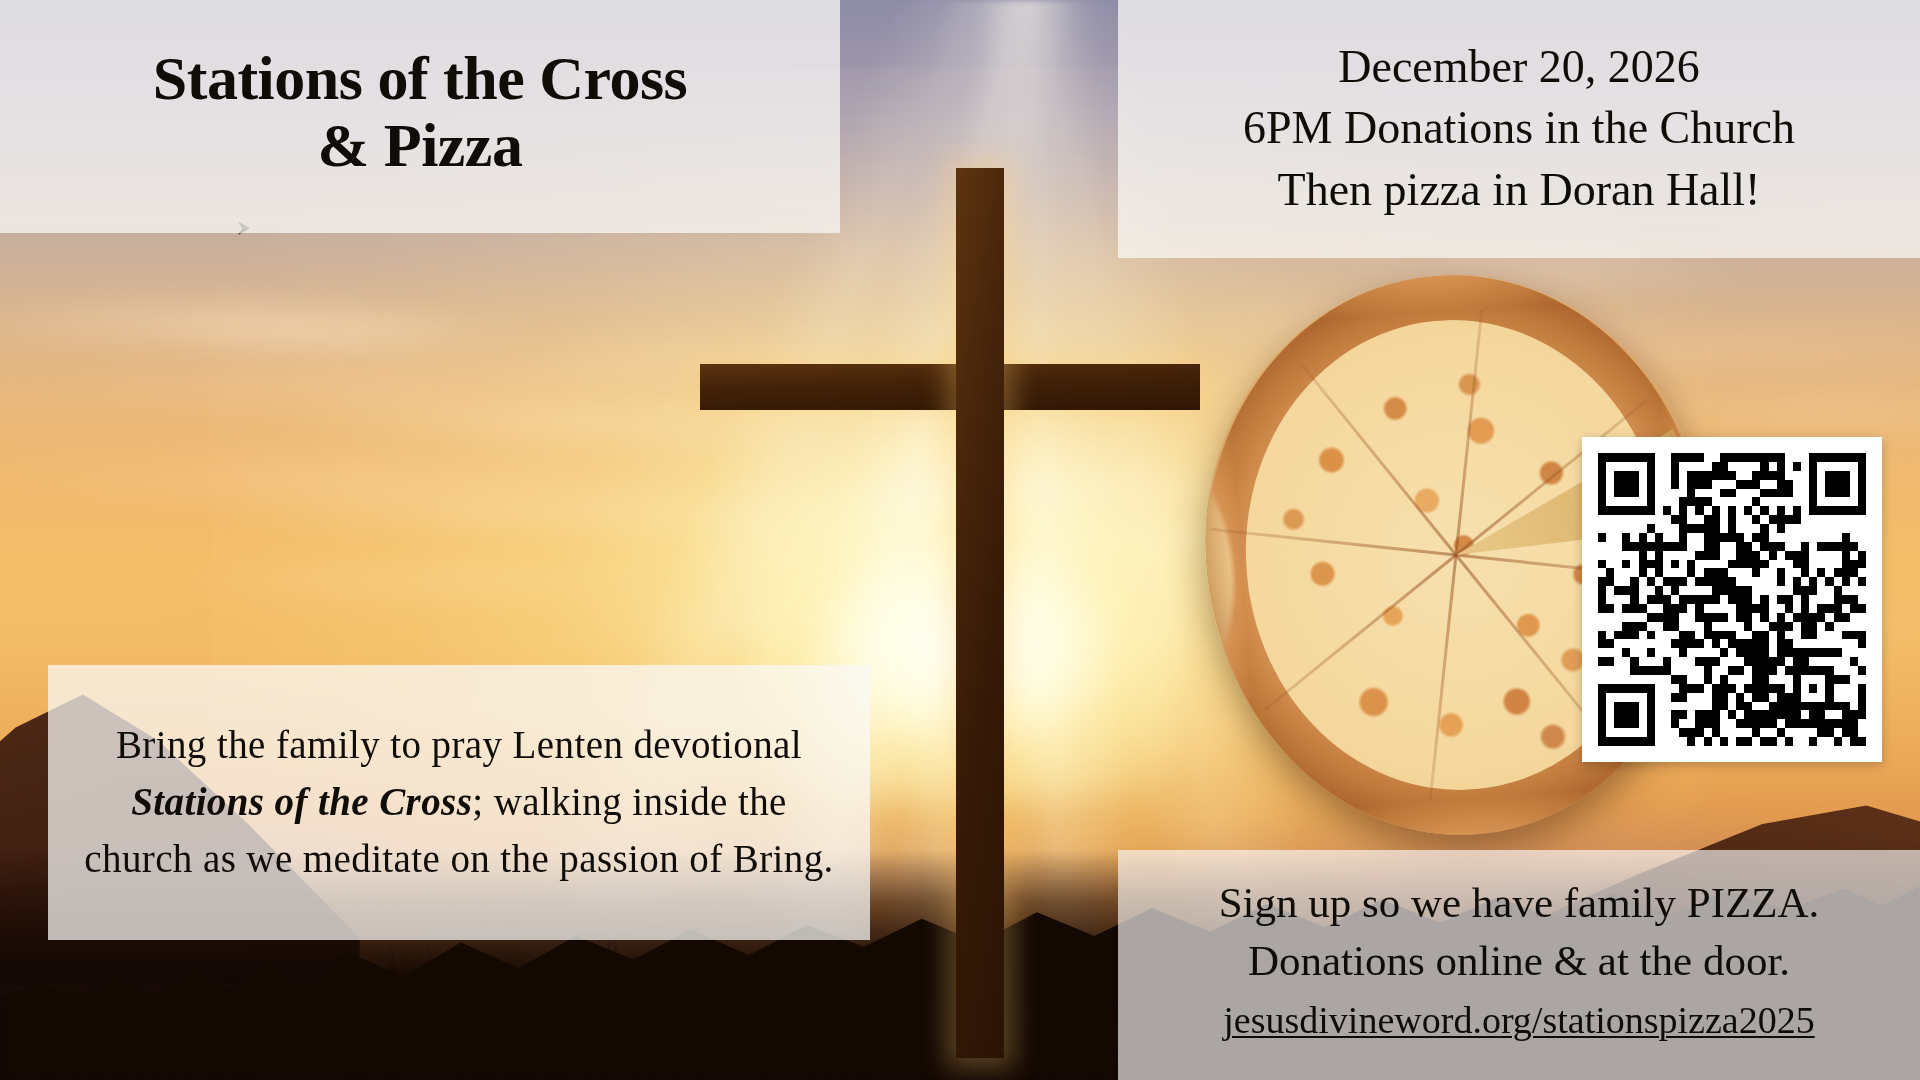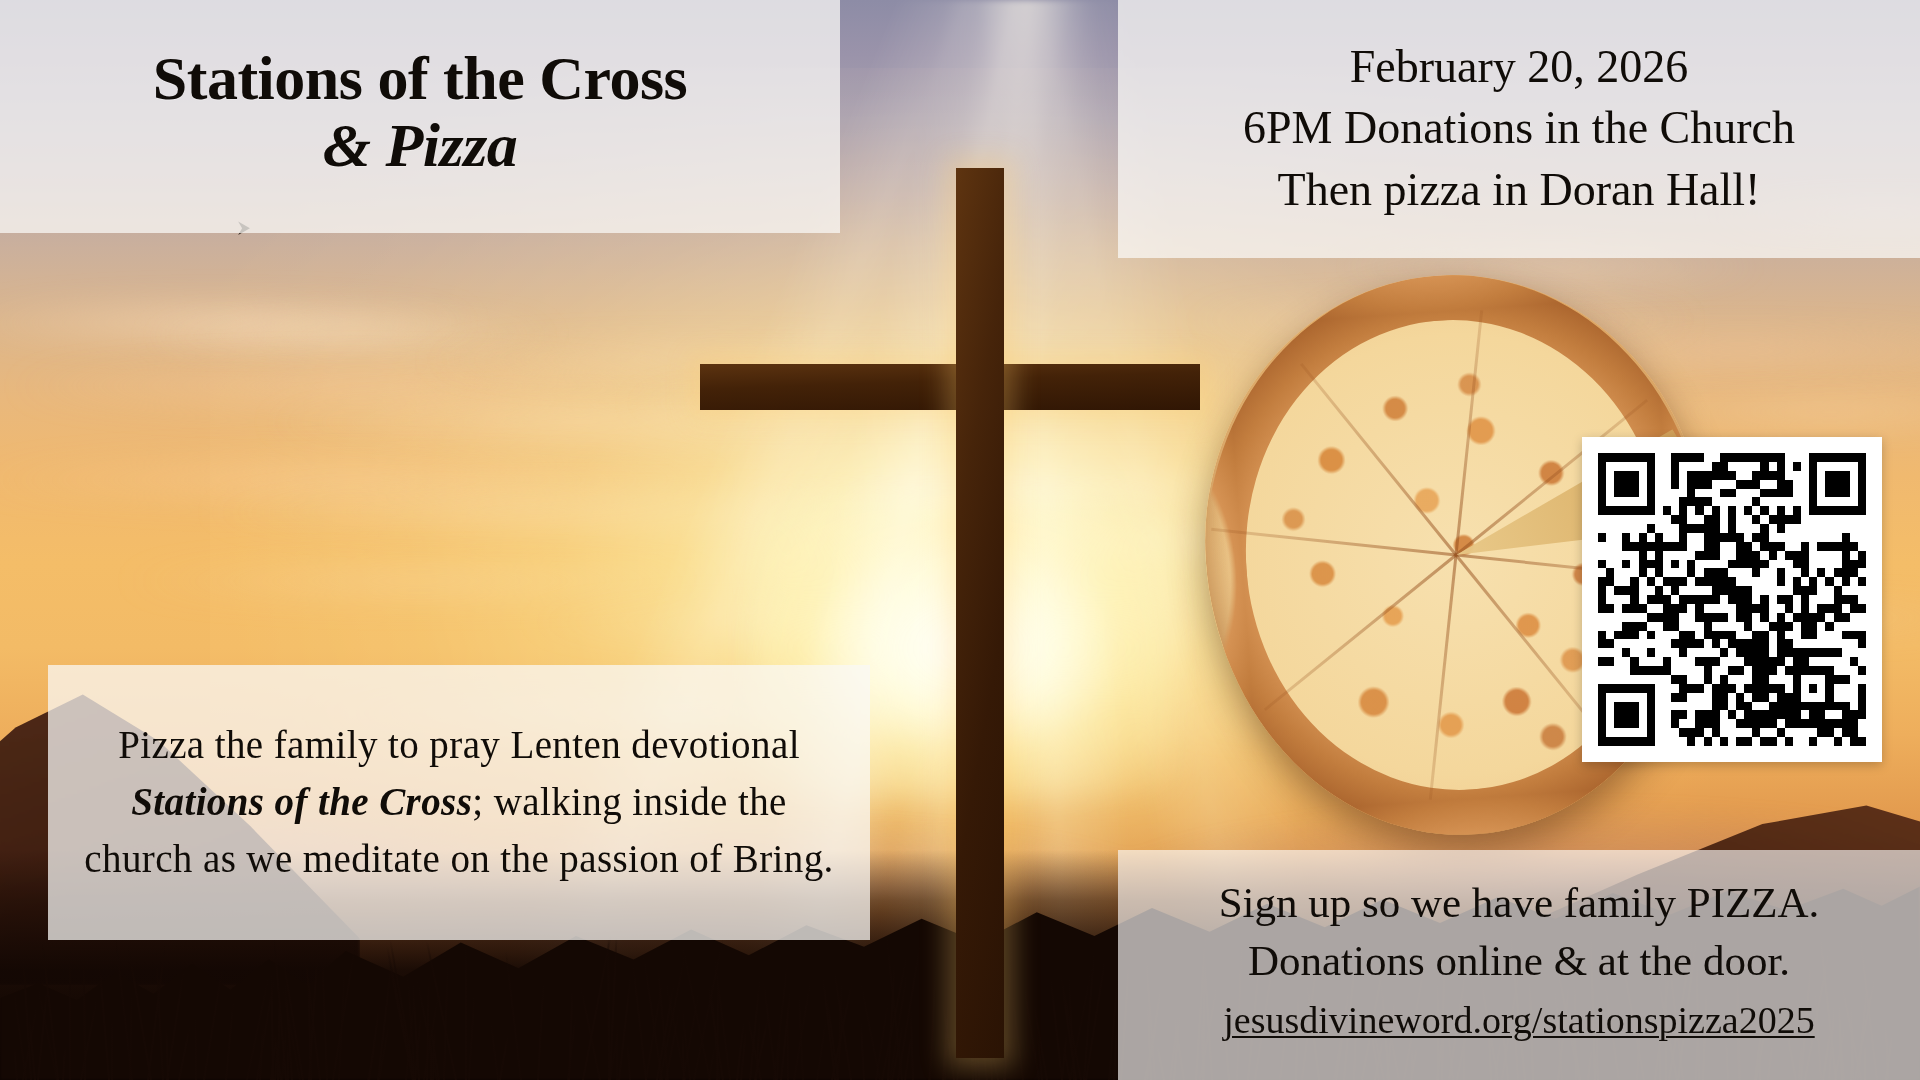--- a/index.html
+++ b/index.html
@@ -275,21 +275,21 @@
     padding:6px 40px 16px 40px;
   }
   .title {
     font-size:62px;
     font-weight:700;
     line-height:1.08;
     text-align:center;
     letter-spacing:-0.5px;
     text-shadow:0 1px 0 rgba(255,255,255,0.3);
   }
-  .title .l2 { display:block;font-style:italic; }
+  .title .l2 { display:block; }
 
   .panel-tr {
     left:1118px; top:0;
     width:802px; height:258px;
     display:flex; flex-direction:column;
     align-items:center; justify-content:center;
     padding:8px 26px 10px 26px;
     text-align:center;
   }
   .panel-tr .line {
@@ -1756,28 +1756,28 @@
   </div>
 
   <div class="panel panel-tl">
     <div class="title">
       <span>Stations of the Cross</span>
       <span class="l2">&amp; Pizza</span>
     </div>
   </div>
 
   <div class="panel panel-tr">
-    <div class="line">February 20, 2026</div>
+    <div class="line">December 20, 2026</div>
     <div class="line">6PM Donations in the Church</div>
     <div class="line">Then pizza in Doran Hall!</div>
   </div>
 
   <div class="panel panel-bl">
     <div class="body-text">
-      <span>Pizza the family to pray Lenten devotional </span><span class="em">Stations of the Cross</span><span>; walking inside the church as we meditate on the passion of Bring.</span>
+      <span>Bring the family to pray Lenten devotional </span><span class="em">Stations of the Cross</span><span>; walking inside the church as we meditate on the passion of Bring.</span>
     </div>
   </div>
 
   <div class="panel panel-br">
     <div class="line1">Sign up so we have family PIZZA.</div>
     <div class="line2">Donations online &amp; at the door.</div>
     <div class="url">jesusdivineword.org/stationspizza2025</div>
   </div>
 
 </div>

